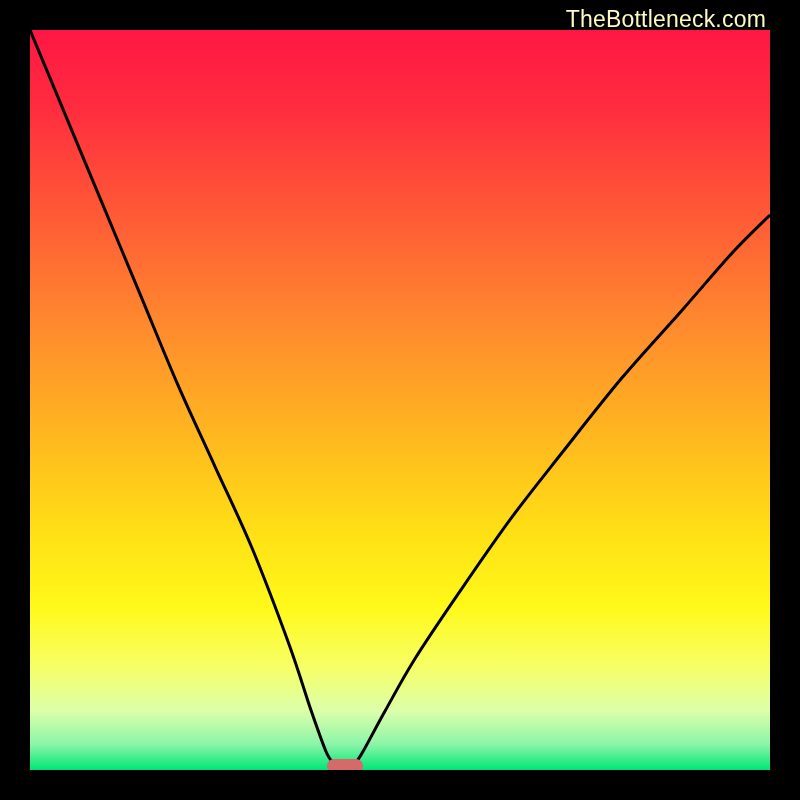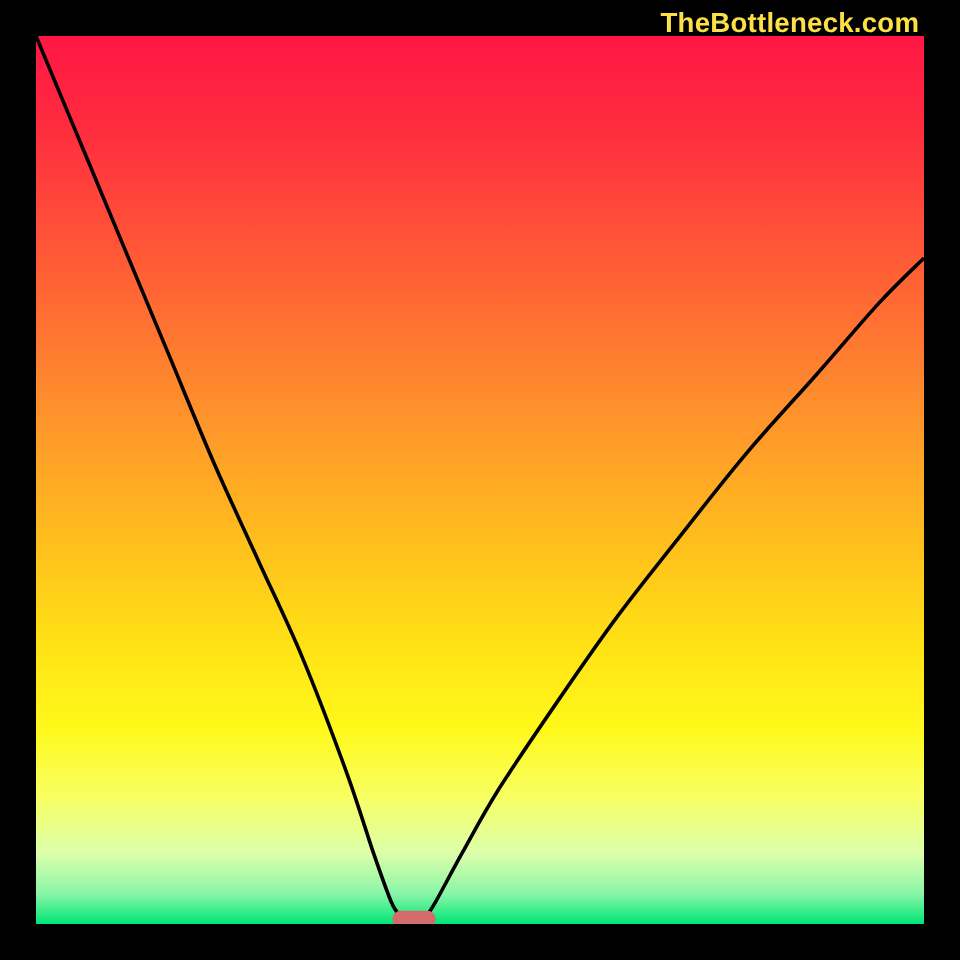--- a/index.html
+++ b/index.html
@@ -26,23 +26,23 @@
     overflow: hidden;
   }
   .gradient-bg {
     position: absolute;
     left: 0; top: 0; right: 0; bottom: 0;
   }
   .watermark {
     position: absolute;
     top: 6px;
     right: 34px;
-    color: #fde047;
+    color: #fef9c3;
     font-size: 23px;
-    font-weight: 700;
+    font-weight: 400;
     letter-spacing: 0.2px;
     user-select: none;
   }
   .marker {
     position: absolute;
     border-radius: 9px;
     background: #d46a6a;
   }
   svg.curve {
     position: absolute;

